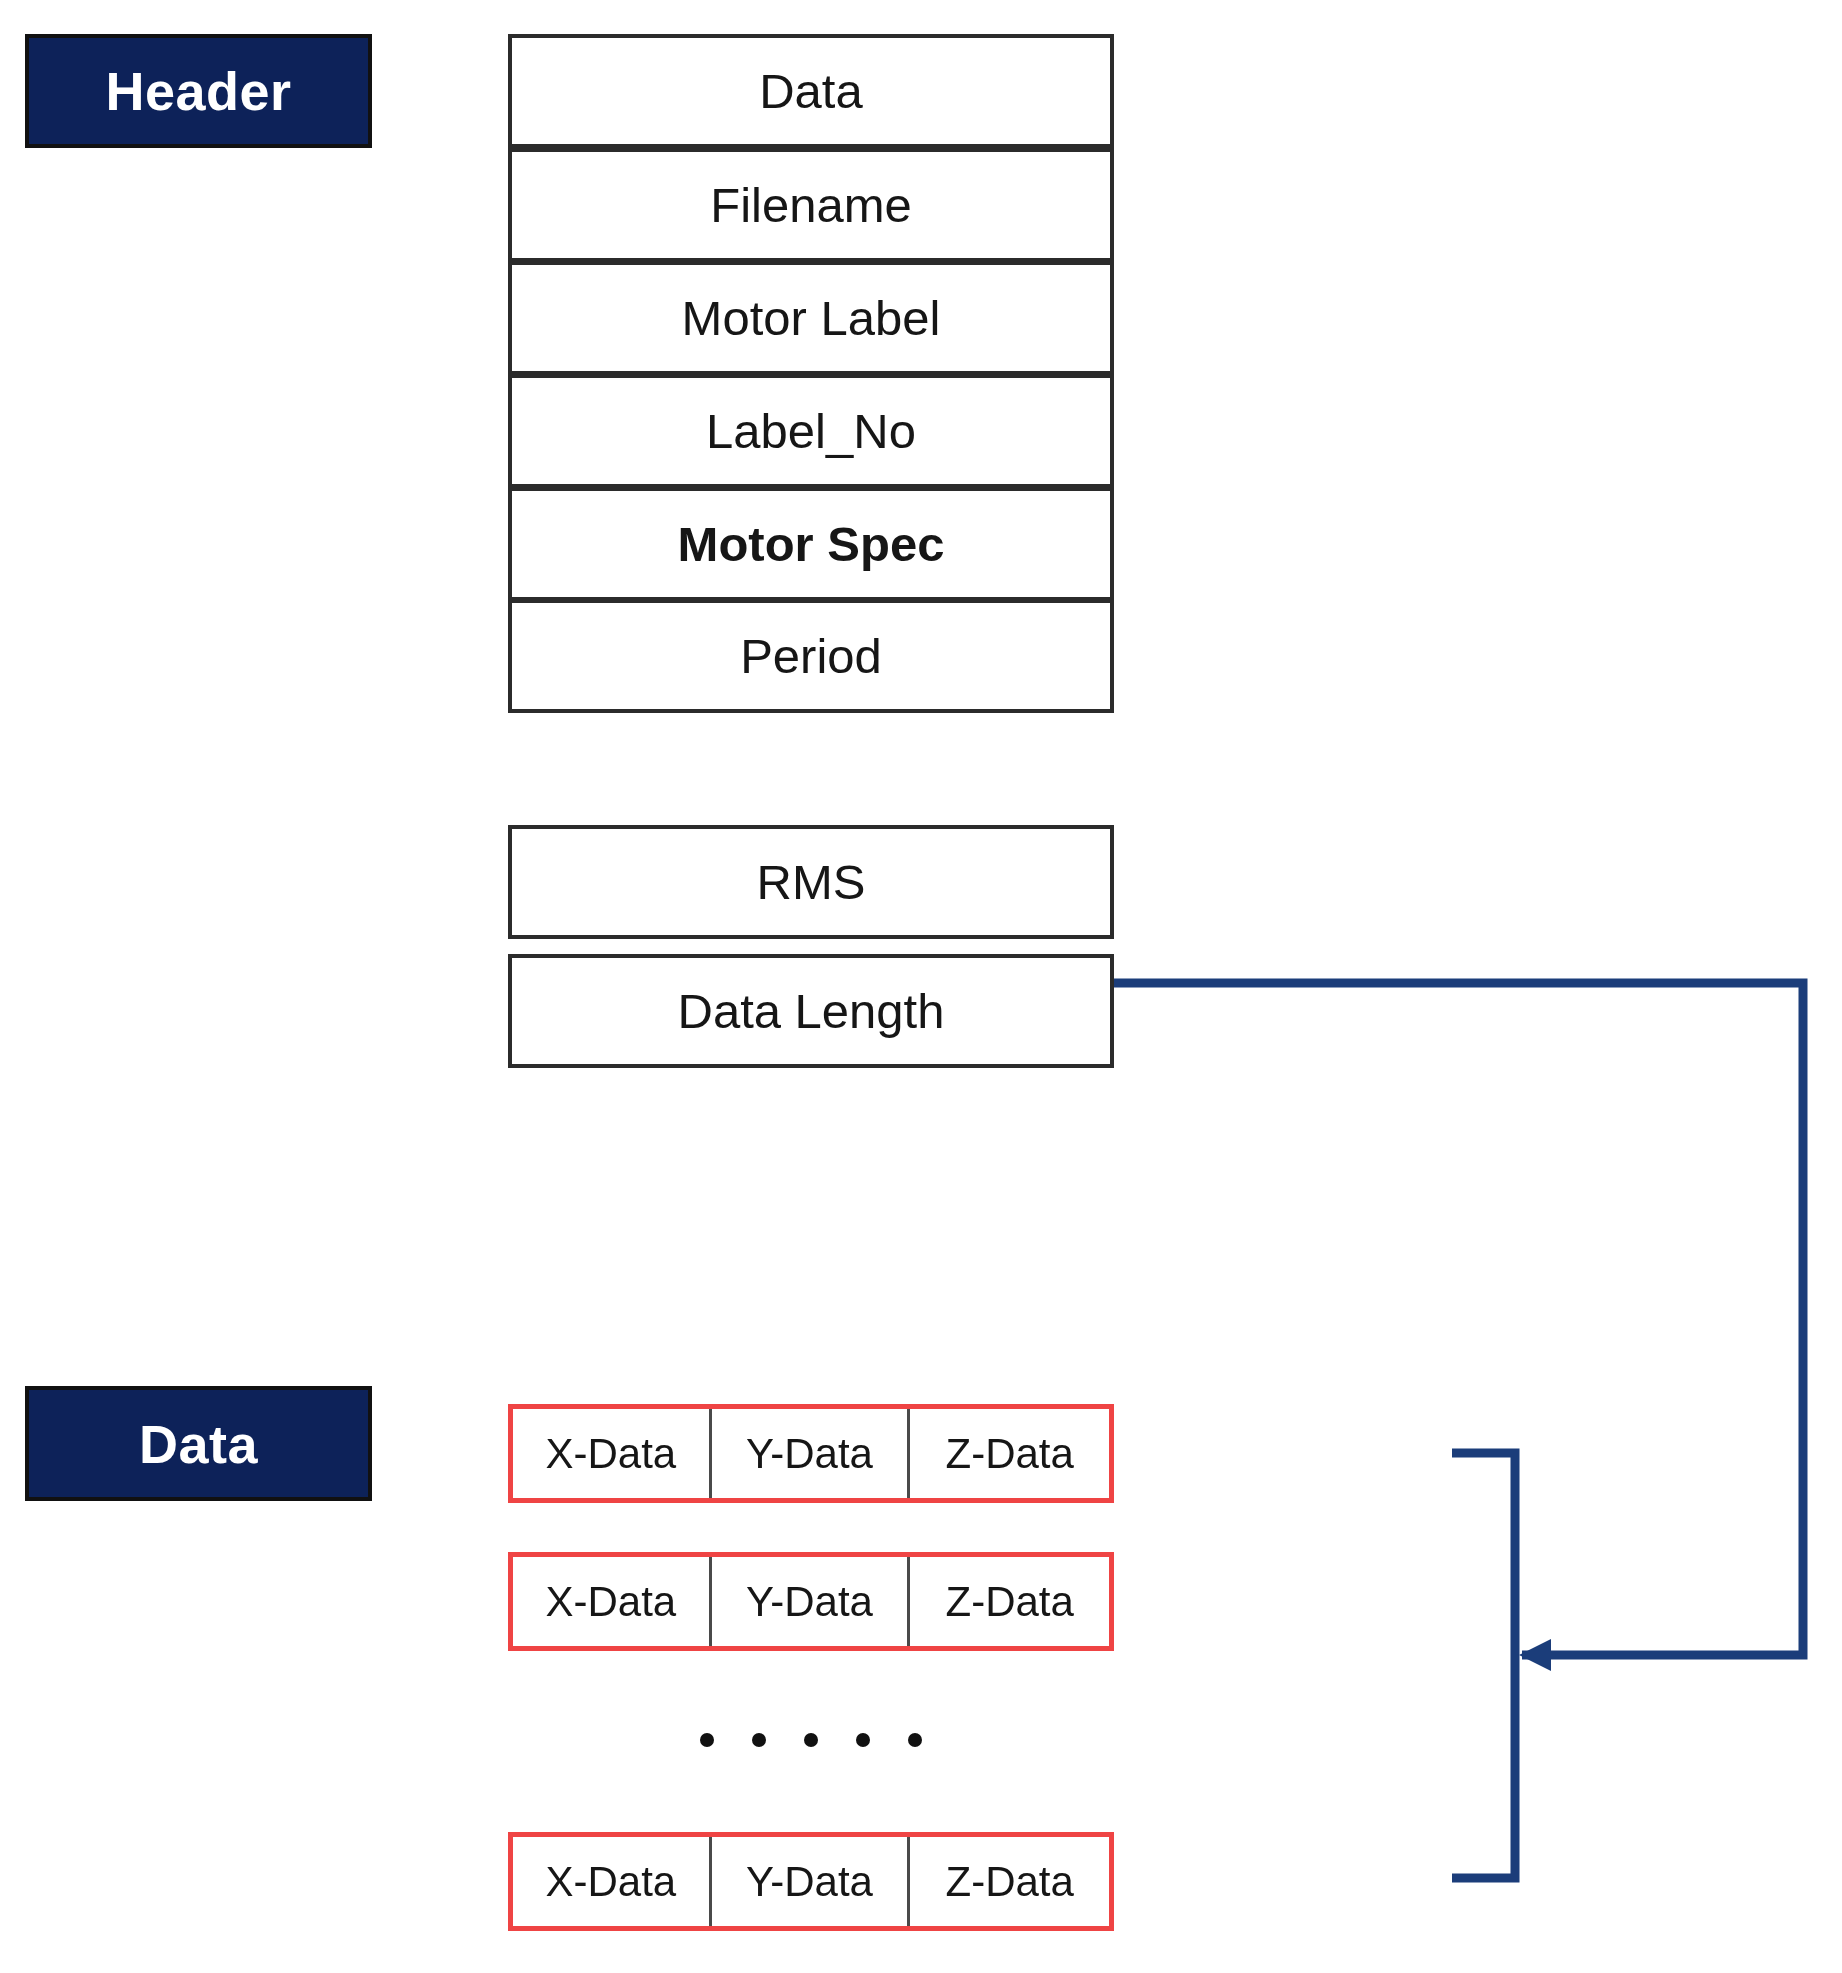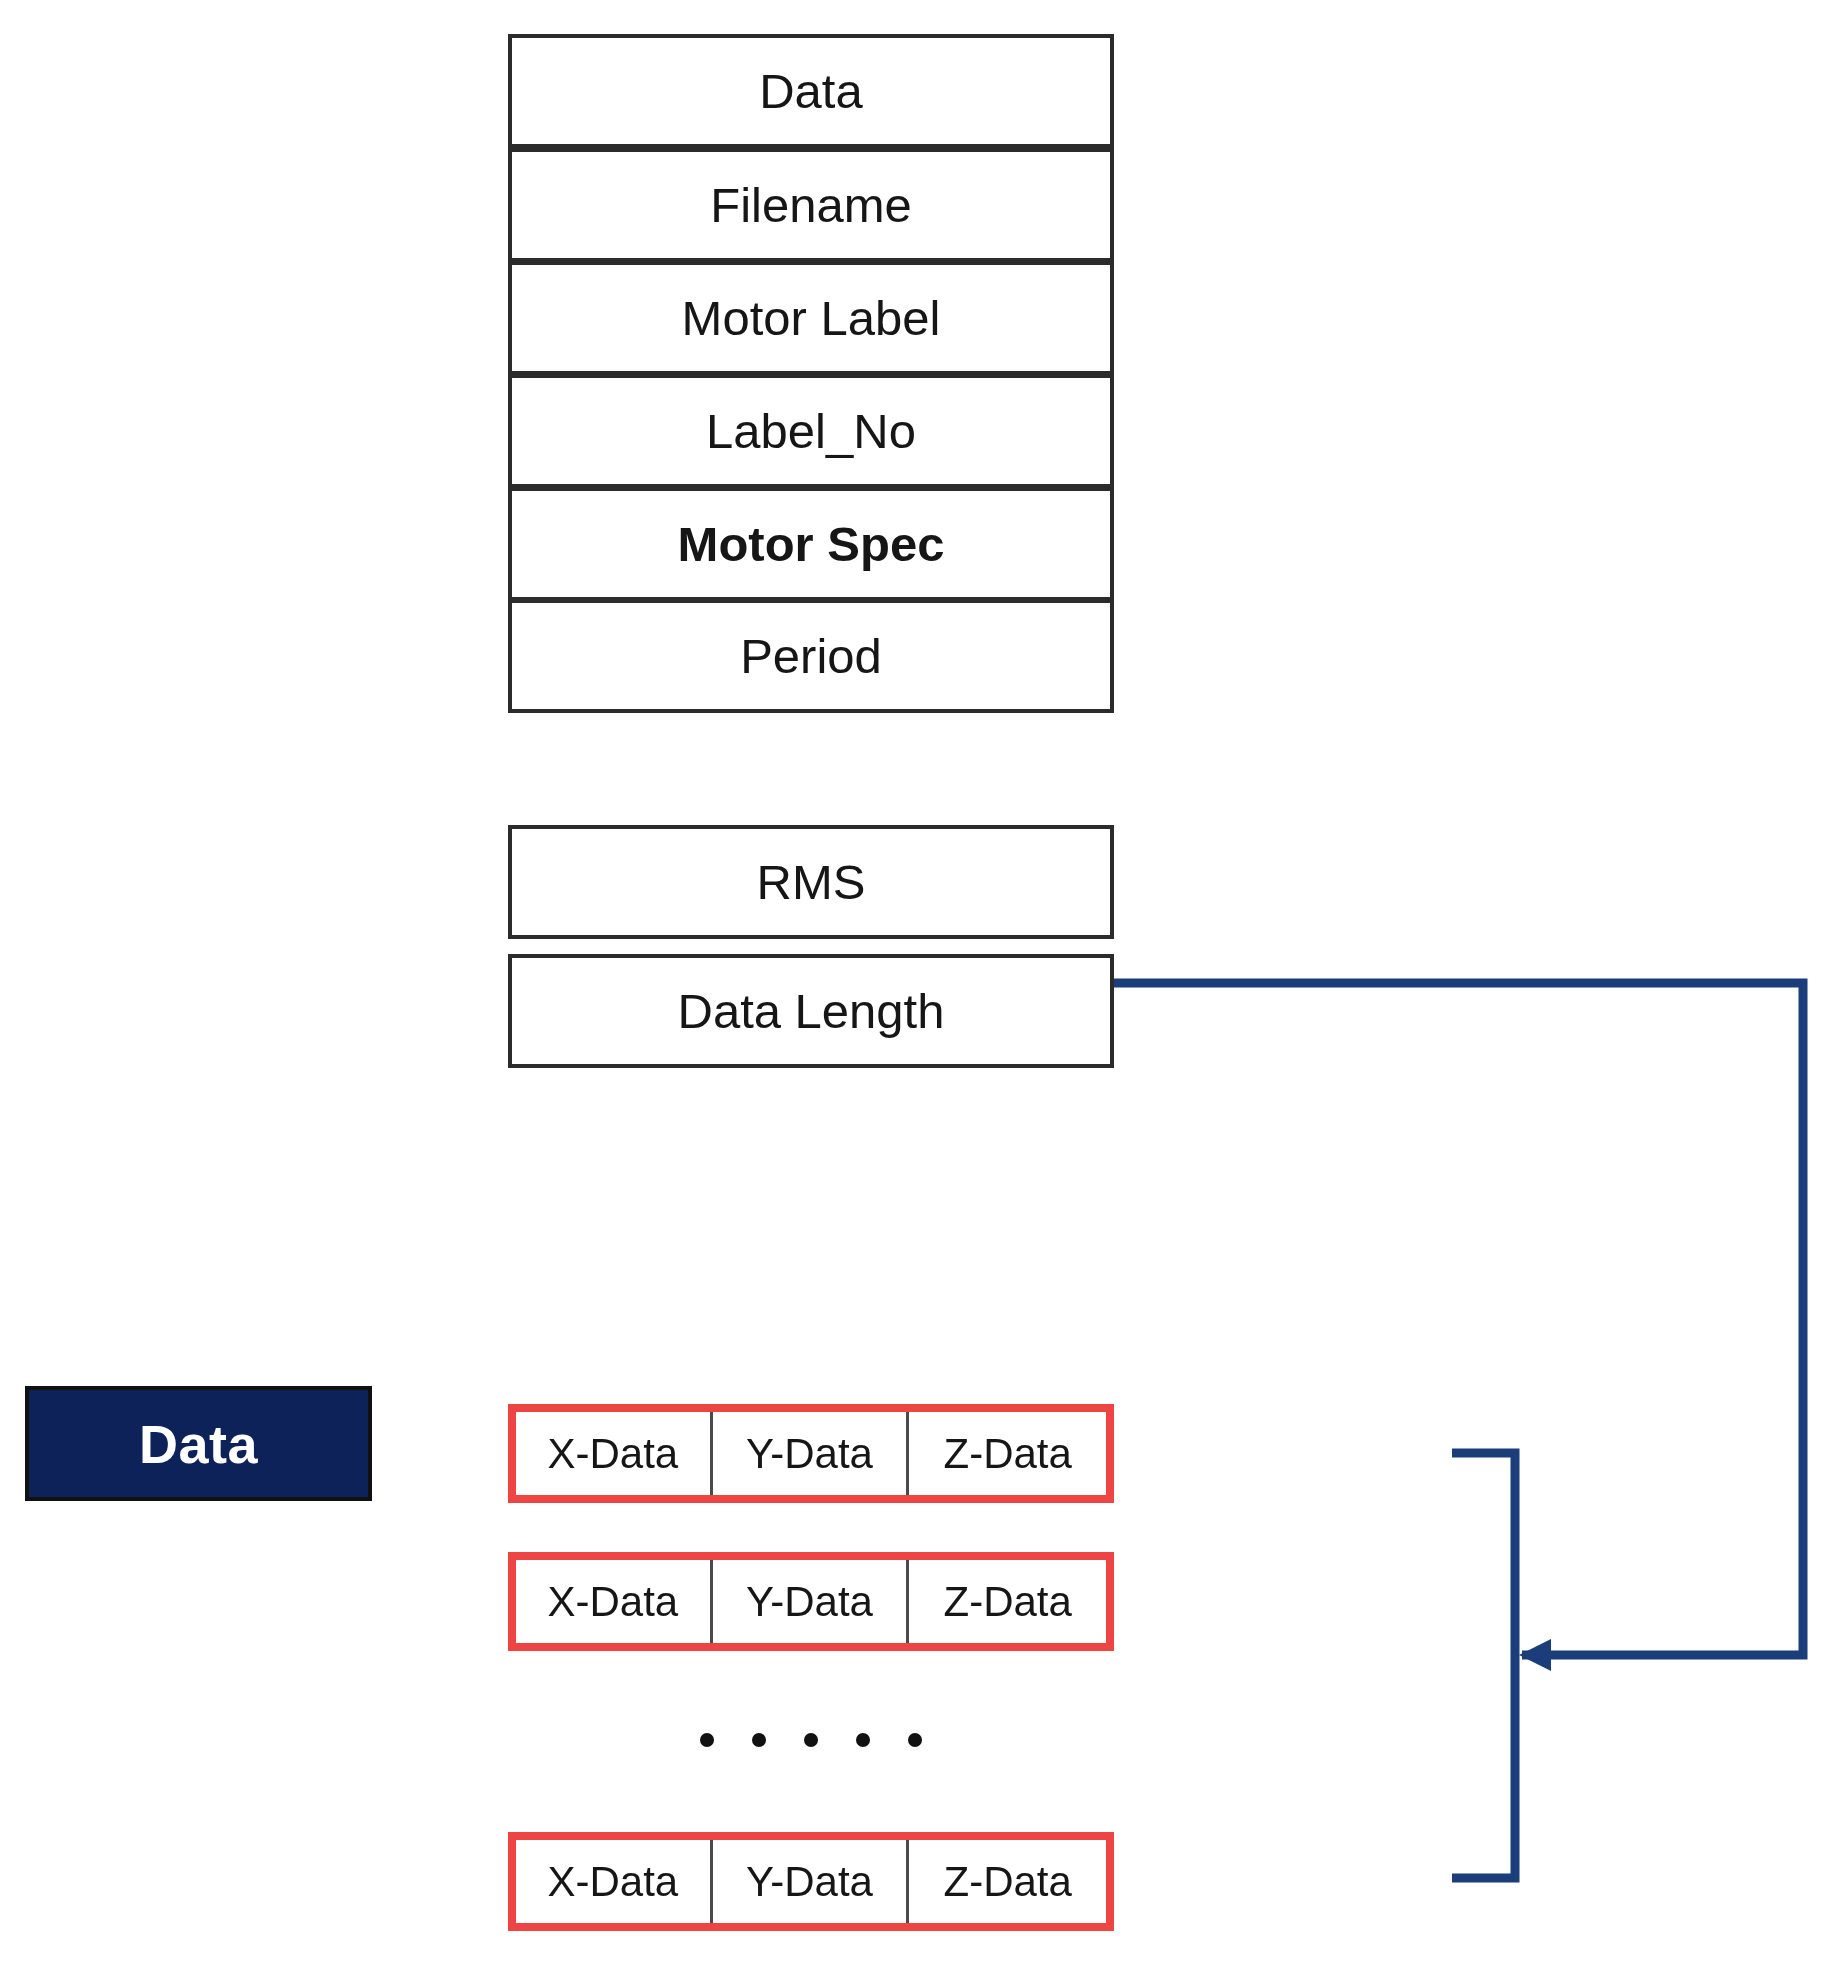--- a/index.html
+++ b/index.html
@@ -67,21 +67,21 @@
     font-family: "Liberation Sans", sans-serif;
   }
 
   
   .data-row {
     position: absolute;
     left: 508px;
     width: 606px;
     height: 99px;
     box-sizing: border-box;
-    border: 8px solid #ef4444;
+    border: 5px solid #ef4444;
     background: #ffffff;
     display: flex;
   }
   .data-cell {
     flex: 1 1 33.333%;
     display: flex;
     align-items: center;
     justify-content: center;
     font-size: 42px;
     color: #161616;
@@ -116,20 +116,23 @@
     width: 1842px;
     height: 1973px;
     pointer-events: none;
   }
 </style>
 </head>
 <body>
 
 <div id="canvas">
 
+  <div id="chip-header" class="section-chip">
+    <span>Header</span>
+  </div>
 
   <div id="chip-data" class="section-chip">
     <span>Data</span>
   </div>
 
   <div class="field-box" style="top:34px;">
     <span>Data</span>
   </div>
   <div class="field-box" style="top:148px;">
     <span>Filename</span>

